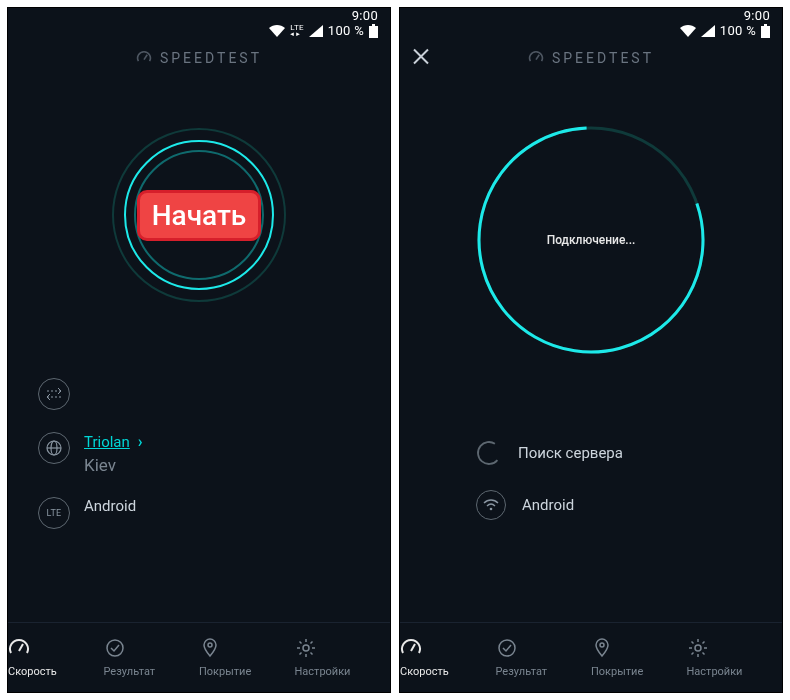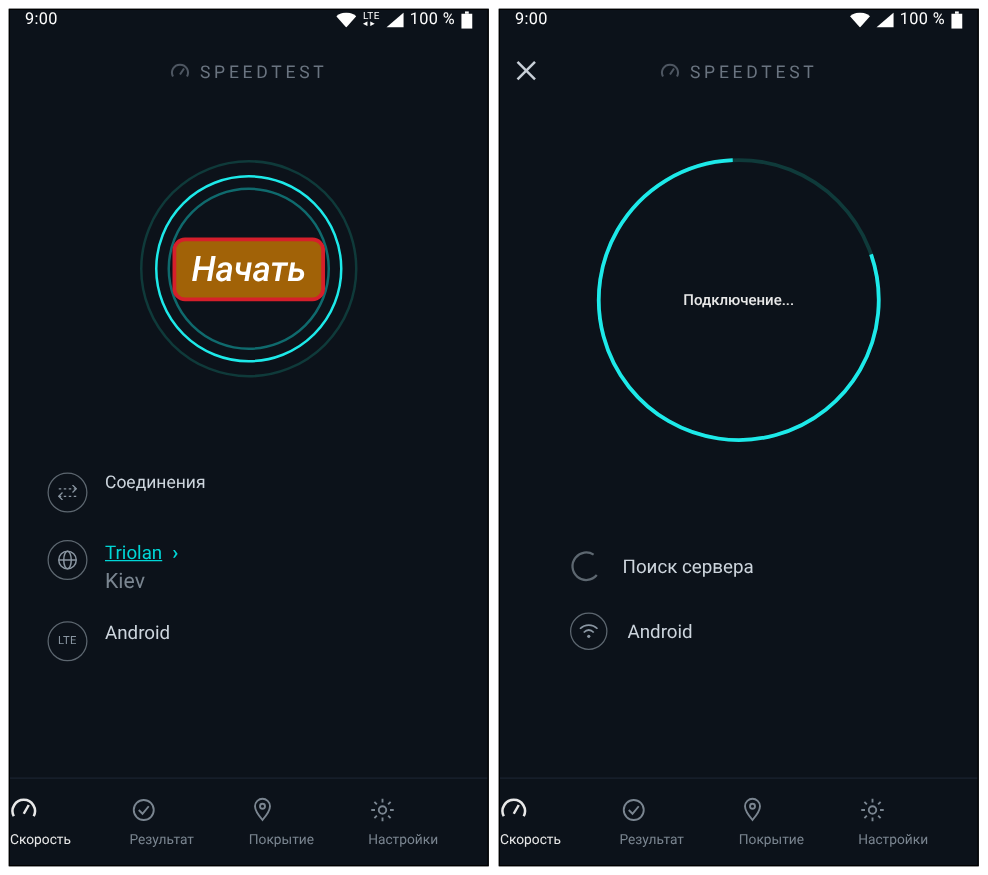--- a/index.html
+++ b/index.html
@@ -31,23 +31,23 @@
     background:var(--bg);
     border:1px solid #000;
     display:flex;flex-direction:column;
     overflow:hidden;
   }
   .phone.left{left:7px;}
   .phone.right{left:399px;}
   
   .statusbar{
     height:28px;
-    display:flex;align-items:flex-start;justify-content:space-between;
+    display:flex;align-items:flex-end;justify-content:space-between;
     padding:0 12px;
-    color:#fff;font-size:13px;letter-spacing:.3px;
+    color:#fff;font-size:13px;letter-spacing:.3px;flex-direction:column;
   }
   .status-right{display:flex;align-items:center;gap:5px;}
   .status-right svg{display:block;}
   .lte{font-size:8px;line-height:7px;letter-spacing:.3px;color:#fff;}
   .lte div{display:block;}
   
   .appheader{
     height:44px;
     display:flex;align-items:center;justify-content:center;
     position:relative;
@@ -80,22 +80,21 @@
     display:flex;align-items:center;justify-content:center;
     position:relative;
     cursor:pointer;
   }
   .go-btn svg{position:absolute;inset:0;}
   .go-label-box{
     position:relative;
     border:3px solid #d61f2b;
     border-radius:10px;
     padding:6px 12px;
-    background:#a16207;
-    font-style:italic;
+    background:#ef4444;
   }
   .go-label-box span{
     color:#fff;font-size:28px;font-weight:500;
   }
   
   .connecting{
     width:240px;height:240px;position:relative;
     display:flex;align-items:center;justify-content:center;
   }
   .connecting svg{position:absolute;inset:0;}
@@ -121,21 +120,21 @@
   .info-title{color:#cdd5dd;font-size:14px;}
   .info-sub{display:flex;gap:10px;font-size:12px;letter-spacing:.5px;}
   .info-sub .active{color:#cdd5dd;}
   .info-sub .inactive{color:#3f4954;}
   .server-link{color:var(--accent);font-size:15px;text-decoration:underline;}
   .server-chevron{color:var(--accent);font-weight:600;margin-left:4px;}
   .server-city{color:#7a8590;font-size:17px;margin-top:2px;}
   .carrier{color:#cdd5dd;font-size:15px;}
   
   .info2{
-    padding:40px 30px 10px 56px;
+    padding:40px 30px 10px 76px;
     display:flex;flex-direction:column;gap:24px;
   }
   .spin-icon{
     width:26px;height:26px;position:relative;
   }
   .spin-icon svg{display:block;}
   .row2{display:flex;align-items:center;gap:16px;}
   .row2 .label{color:#cdd5dd;font-size:15px;}
   .wifi-icon{
     width:30px;height:30px;border:1.5px solid #5d6770;border-radius:50%;
@@ -206,21 +205,20 @@
       <div class="info-row">
         <div class="info-icon">
           <svg width="16" height="12" viewBox="0 0 16 12">
                 <line x1="1" y1="3" x2="15" y2="3" stroke="#8a96a2" stroke-width="1" stroke-dasharray="2 2"></line>
                 <line x1="1" y1="9" x2="15" y2="9" stroke="#8a96a2" stroke-width="1" stroke-dasharray="2 2"></line>
                 <polyline points="12,0 15,3 12,6" fill="none" stroke="#8a96a2" stroke-width="1"></polyline>
                 <polyline points="4,6 1,9 4,12" fill="none" stroke="#8a96a2" stroke-width="1"></polyline>
               </svg>
         </div>
         <div class="info-body">
-          <span class="info-title">Соединения</span>
         </div>
       </div>
       <div class="info-row">
         <div class="info-icon">
           <svg width="18" height="18" viewBox="0 0 18 18">
                 <circle cx="9" cy="9" r="7" fill="none" stroke="#8a96a2" stroke-width="1.2"></circle>
                 <ellipse cx="9" cy="9" rx="3" ry="7" fill="none" stroke="#8a96a2" stroke-width="1.2"></ellipse>
                 <line x1="2" y1="9" x2="16" y2="9" stroke="#8a96a2" stroke-width="1.2"></line>
               </svg>
         </div>

